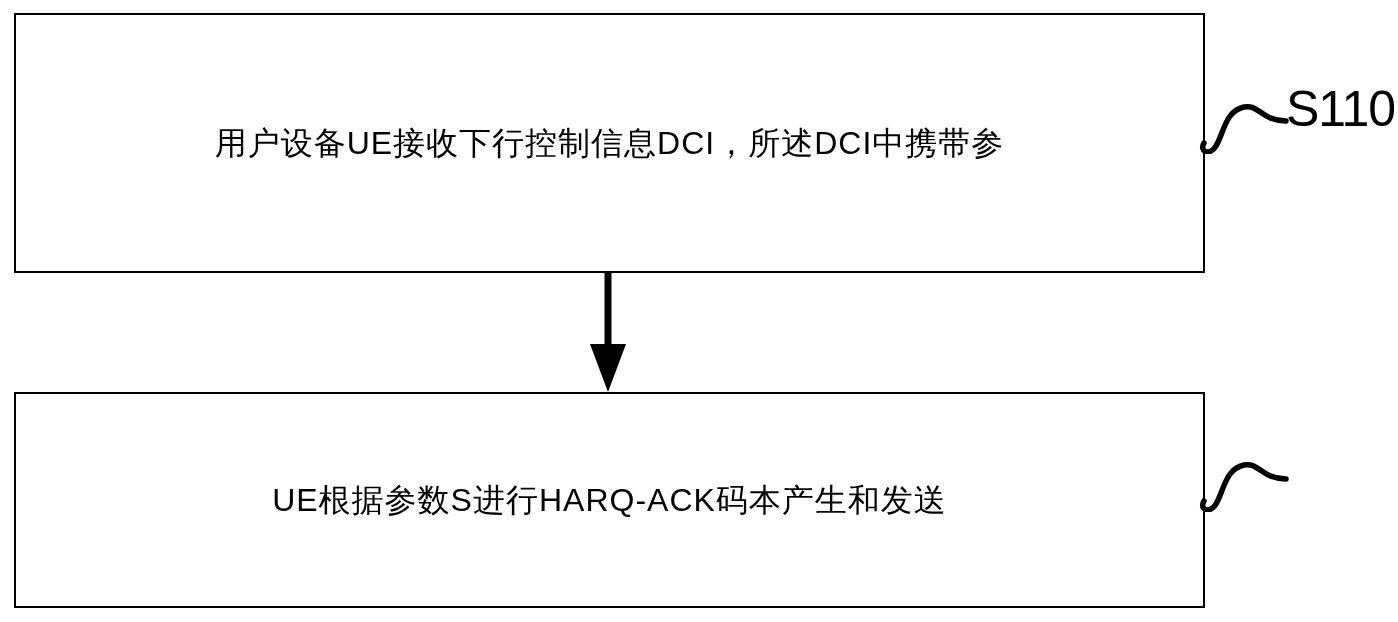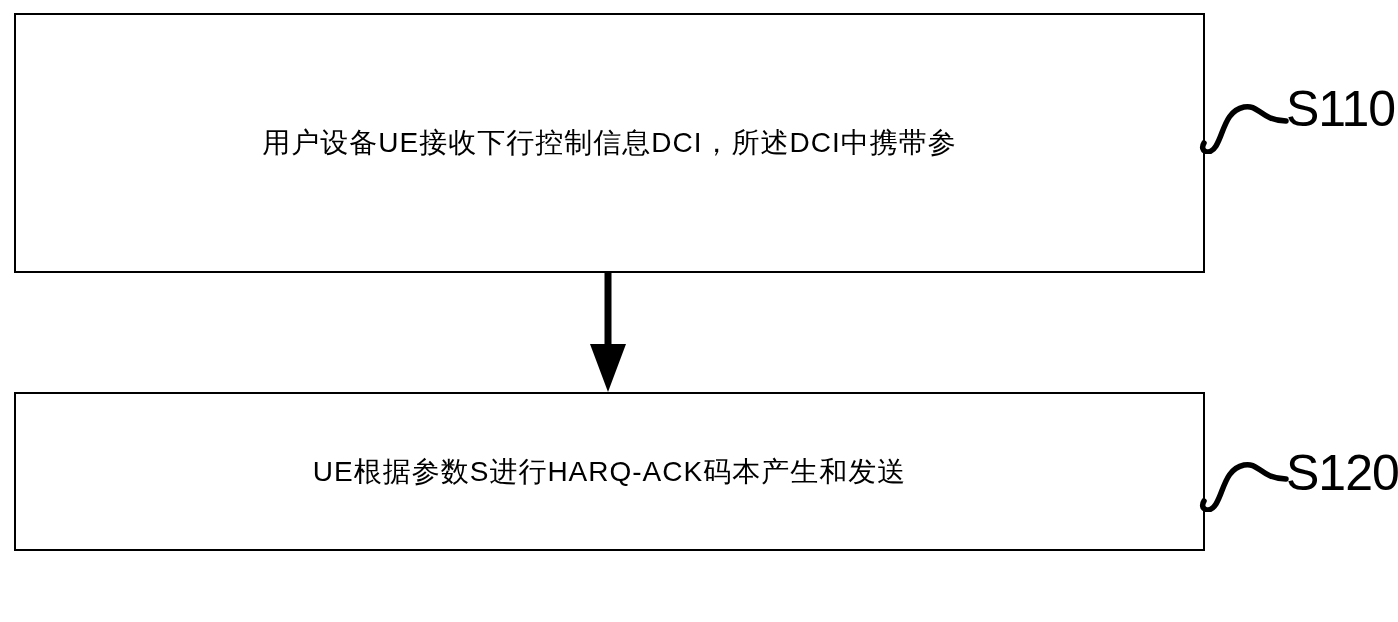--- a/index.html
+++ b/index.html
@@ -16,23 +16,23 @@
     position: absolute;
     box-sizing: border-box;
     border: 2px solid #000000;
     background: #ffffff;
     display: flex;
     align-items: center;
     justify-content: center;
     text-align: center;
   }
   .box-top  { left: 14px; top: 13px;  width: 1191px; height: 260px; }
-  .box-bottom { left: 14px; top: 392px; width: 1191px; height: 159px; }
+  .box-bottom { left: 14px; top: 392px; width: 1191px; height: 216px; }
   .box-text {
-    font-size: 28px;
+    font-size: 32px;
     line-height: 64px;
     letter-spacing: 1px;
     padding: 0 20px;
   }
   .arrow-svg {
     position: absolute;
     left: 589px;
     top: 272px;
     width: 38px;
     height: 121px;
@@ -73,15 +73,14 @@
   </div>
 
   <svg class="squiggle-svg squiggle-s110" viewBox="0 0 92 56" aria-hidden="true">
     <path d="M5,45 C0,53 10,59 17,48 C25,35 26,13 45,9 C60,6 61,22 87,23" fill="none" stroke="#000000" stroke-width="5.5" stroke-linecap="round"></path>
   </svg>
   <div class="step-label-text label-s110">S110</div>
 
   <svg class="squiggle-svg squiggle-s120" viewBox="0 0 92 56" aria-hidden="true">
     <path d="M5,45 C0,53 10,59 17,48 C25,35 26,13 45,9 C60,6 61,22 87,23" fill="none" stroke="#000000" stroke-width="5.5" stroke-linecap="round"></path>
   </svg>
-  <div class="step-label-text label-s120">S120</div>
 
 </div>
 
 </body></html>

